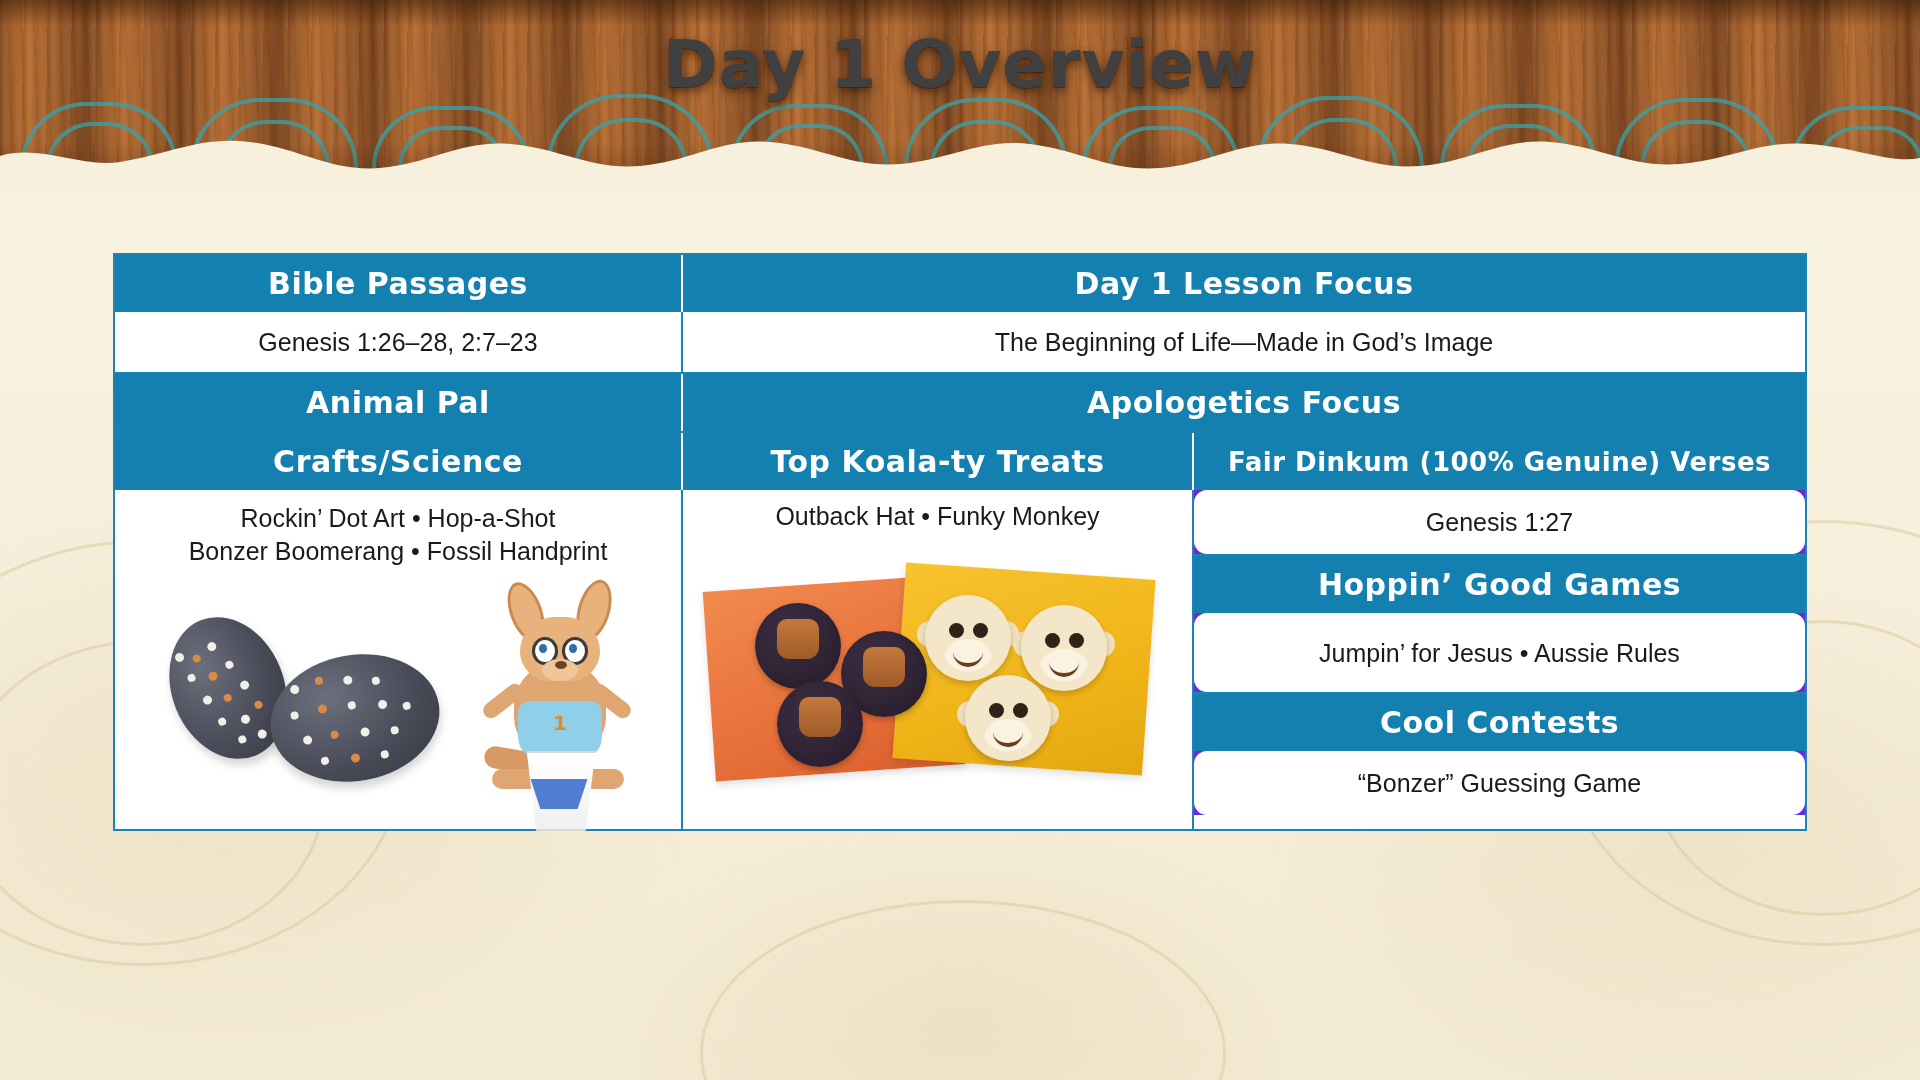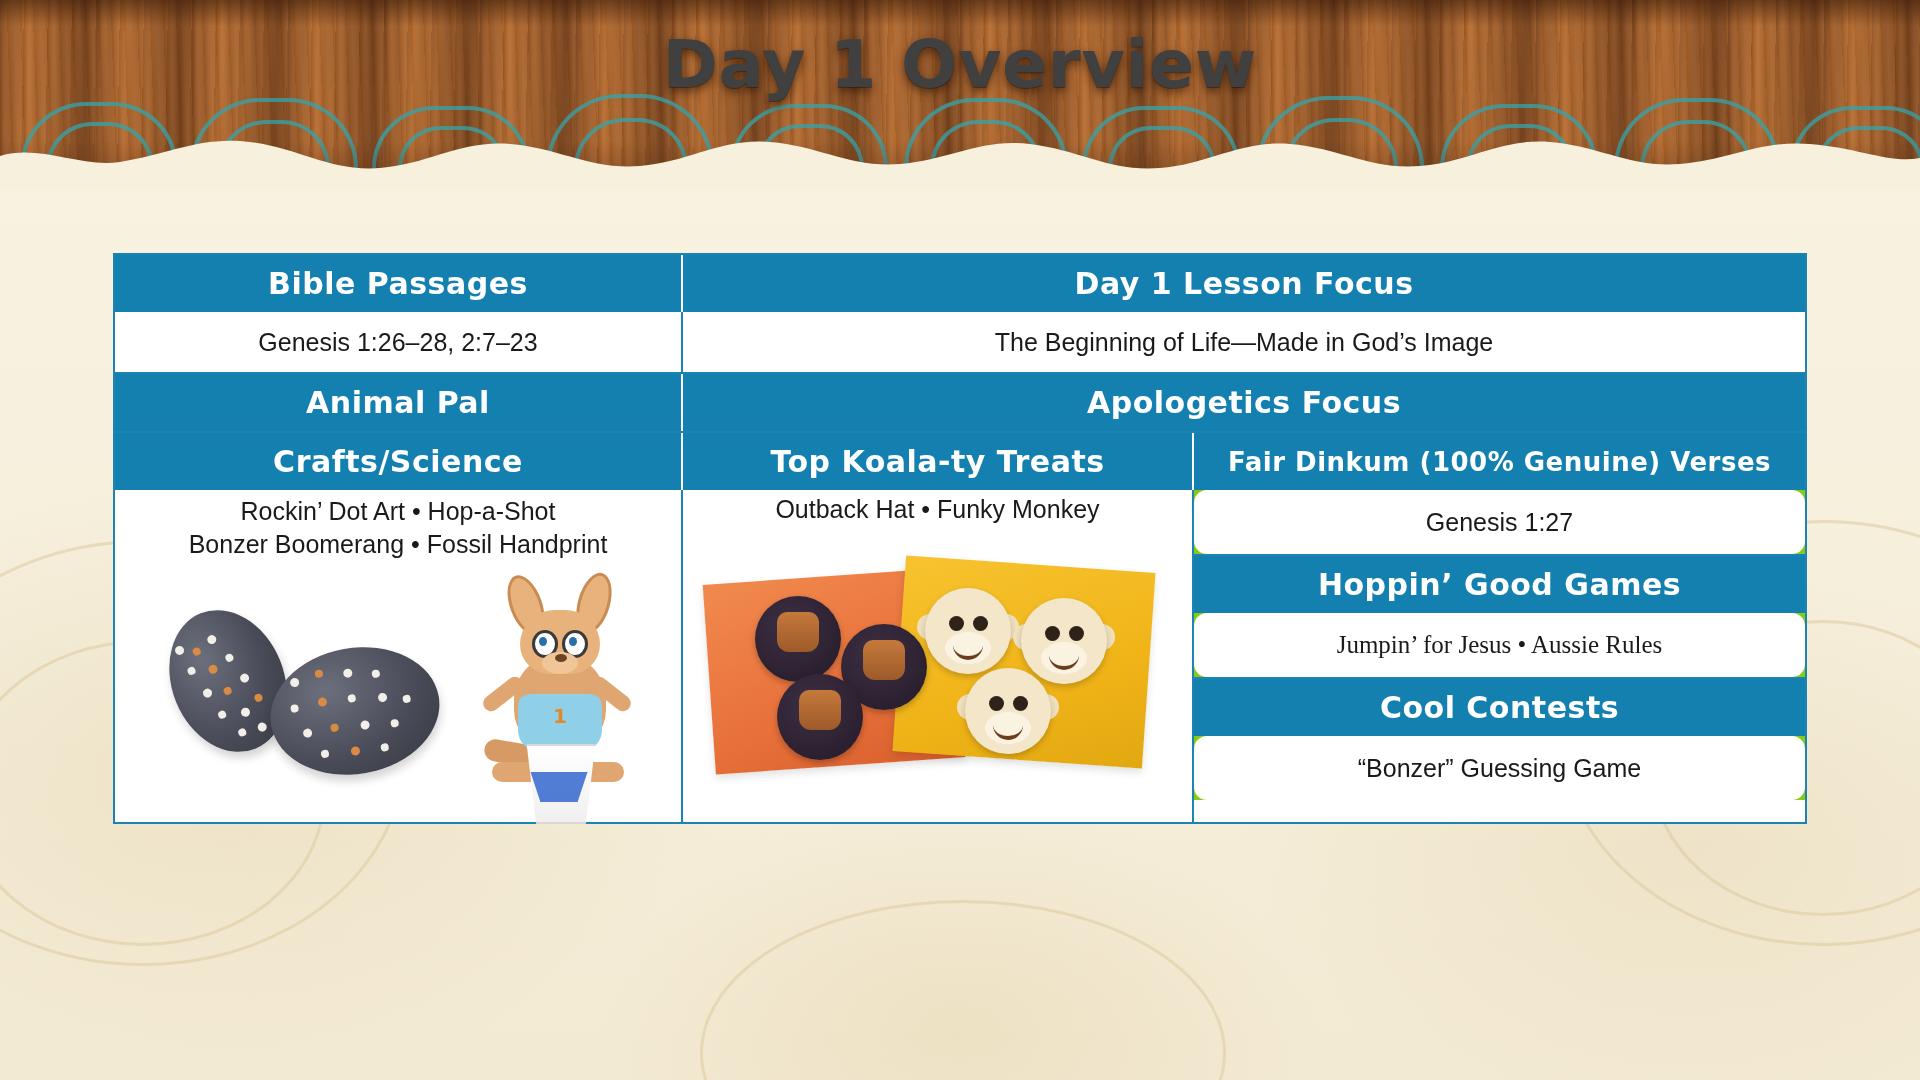--- a/index.html
+++ b/index.html
@@ -102,21 +102,21 @@
     z-index: 6;
   }
 
   
   .table-wrap {
     position: absolute;
     left: 113px;
     top: 253px;
     width: 1694px;
     border: 2px solid #1b84b4;
-    background: #84cc16;
+    background: #6d28d9;
     box-sizing: border-box;
     display: flex;
     flex-direction: column;
     z-index: 5;
   }
   .row { display: flex; width: 100%; }
   .cell {
     box-sizing: border-box;
     display: flex;
     align-items: center;
@@ -153,21 +153,21 @@
 
   
   .bottom { display: flex; width: 100%; }
   .col-crafts, .col-treats {
     box-sizing: border-box;
     background: #fff;
     border-right: 2px solid #1b84b4;
     display: flex;
     flex-direction: column;
     align-items: center;
-    padding-top: 5px;
+    padding-top: 12px;
   }
   .col-crafts { width: 568px; }
   .col-treats { width: 511px; }
   .col-right-stack { width: 611px; display: flex; flex-direction: column; }
   .col-right-stack .hdr { border-right: none; }
   .col-right-stack .body-cell { border-right: none; border-radius: 13px; }
   .stack-sep { height: 2px; background: #1b84b4; }
 
   .crafts-text {
     font-size: 25px;
@@ -462,20 +462,20 @@
           <div class="monkey-muzzle"></div>
           <div class="monkey-smile"></div>
         </div>
       </div>
     </div>
 
     <div class="col-right-stack">
       <div class="cell body-cell" style="height:64px;">Genesis 1:27</div>
       <div class="stack-sep"></div>
       <div class="cell hdr">Hoppin’ Good Games</div>
-      <div class="cell body-cell" style="height:64px;font-family:Liberation Serif, serif;">Jumpin’ for Jesus • Aussie Rules</div>
+      <div class="cell body-cell" style="height:79px;">Jumpin’ for Jesus • Aussie Rules</div>
       <div class="stack-sep"></div>
       <div class="cell hdr">Cool Contests</div>
       <div class="cell body-cell" style="height:64px;">“Bonzer” Guessing Game</div>
       <div style="flex:1; background:#ffffff;"></div>
     </div>
   </div>
 </div>
 
 </body></html>

